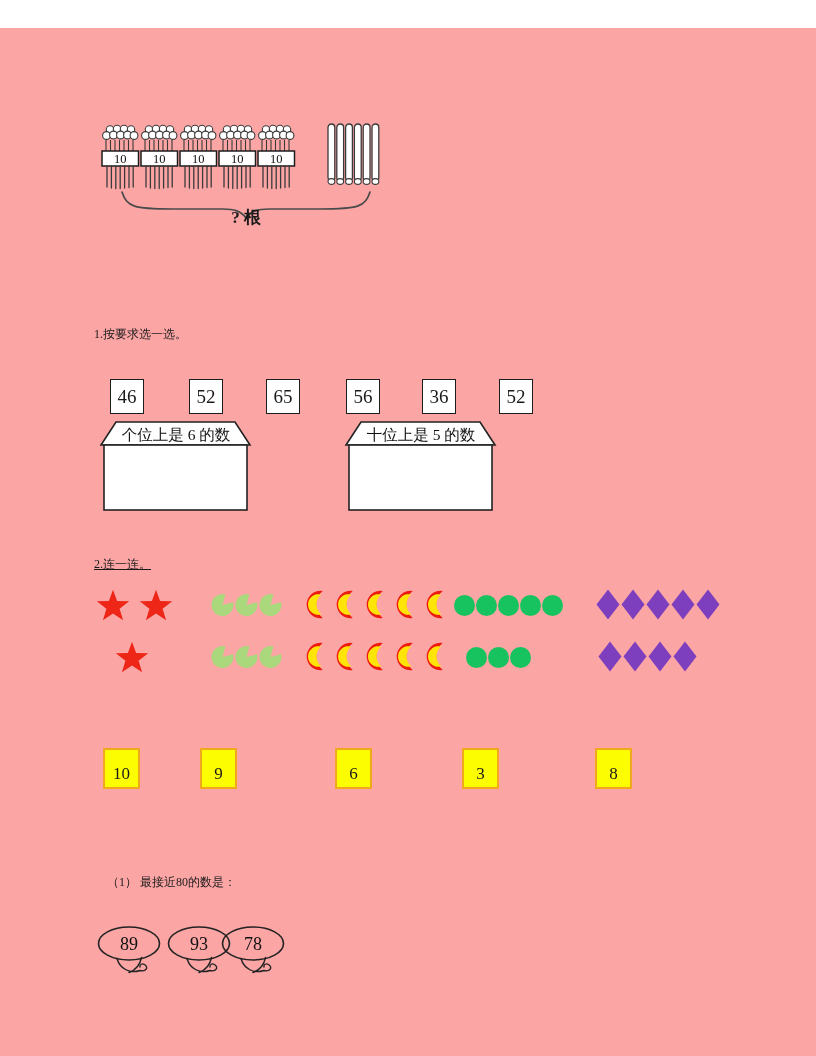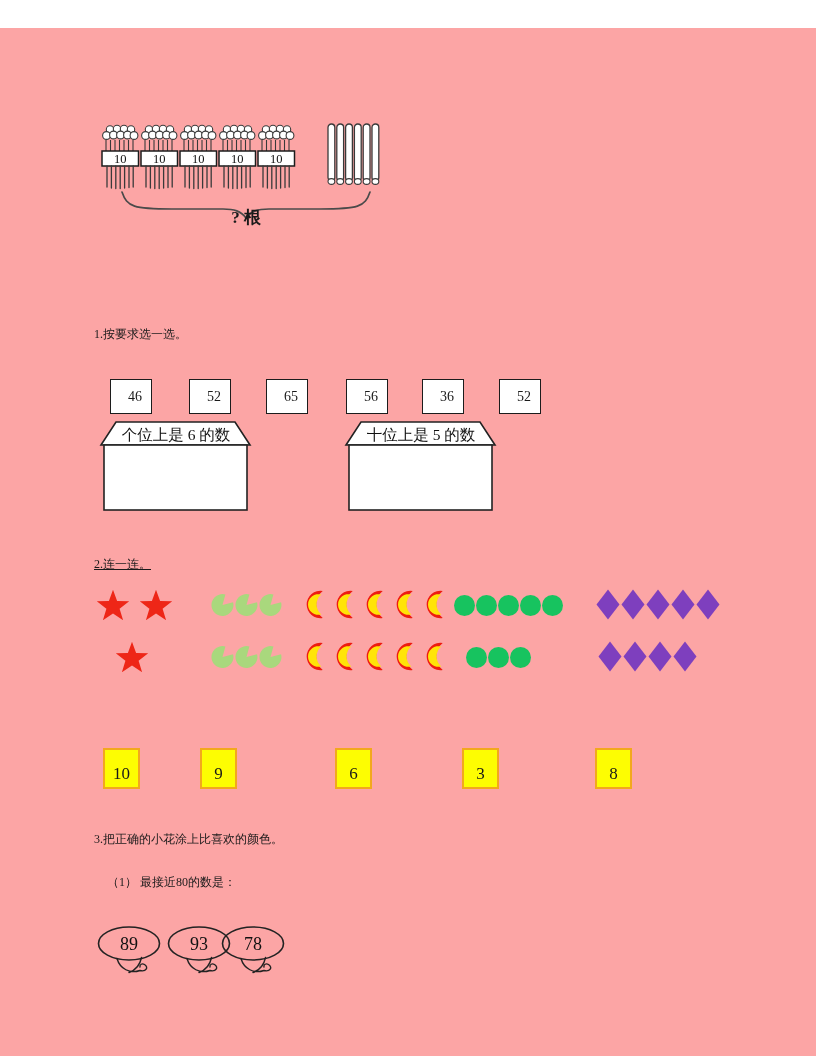--- a/index.html
+++ b/index.html
@@ -4,21 +4,21 @@
 <style>
   html,body{margin:0;padding:0;background:#ffffff;}
   body{font-family:"Liberation Serif","DejaVu Serif",serif;color:#1a1a1a;}
   .page{position:relative;width:816px;height:1056px;background:#fca5a5;overflow:hidden;margin-top:28px;}
   .abs{position:absolute;}
   .cn{font-family:"Liberation Serif","DejaVu Serif",serif;}
   .sec-title{font-size:17px;font-weight:bold;letter-spacing:0.5px;}
   .q-label{font-size:12px;}
   .q-mark{font-size:17px;font-weight:bold;text-align:center;}
   .num-square{position:absolute;width:32px;height:33px;border:1.6px solid #1c1c1c;
-    display:flex;align-items:center;justify-content:center;font-size:14px;background:#fff;padding-left:8px;}
+    display:flex;align-items:center;justify-content:center;font-size:19px;background:#fff;}
   .shape-group{position:absolute;display:flex;align-items:center;}
   .shape-group svg, .shape-group span{display:block;}
   .ybox{position:absolute;width:37px;height:41px;box-sizing:border-box;
     display:flex;align-items:flex-end;justify-content:center;font-size:17px;padding-bottom:3px;}
   svg text{font-family:"Liberation Serif","DejaVu Serif",serif;}
 </style>
 </head>
 <body>
 
 <div class="page">
@@ -270,21 +270,20 @@
       </div>
     </div>
   <div id="answer-boxes">
       <div class="ybox" style="left: 103px; top: 720px; background: rgb(253, 253, 2); border: 2.4px solid rgb(242, 168, 29);">10</div>
       <div class="ybox" style="left: 200px; top: 720px; background: rgb(253, 253, 2); border: 2.4px solid rgb(242, 168, 29);">9</div>
       <div class="ybox" style="left: 335px; top: 720px; background: rgb(253, 253, 2); border: 2.4px solid rgb(242, 168, 29);">6</div>
       <div class="ybox" style="left: 462px; top: 720px; background: rgb(253, 253, 2); border: 2.4px solid rgb(242, 168, 29);">3</div>
       <div class="ybox" style="left: 595px; top: 720px; background: rgb(253, 253, 2); border: 2.4px solid rgb(242, 168, 29);">8</div>
     </div>
 
-  <div class="abs cn q-label" style="left:94px;top:803px;">3.把正确的小花涂上比喜欢的颜色。</div>
   <div class="abs cn q-label" style="left:107px;top:846px;">（1） 最接近80的数是：</div>
 
   <div id="balloons">
       <div class="abs" style="left: 97px; top: 898px;"><svg width="66" height="52" viewBox="0 0 66 52">
       <ellipse cx="32" cy="17.5" rx="30.5" ry="16.5" fill="none" stroke="#222" stroke-width="1.6"></ellipse>
       <text x="32" y="24" text-anchor="middle" font-size="18" fill="#111">89</text>
       <path d="M20,32.5 C23,43 33,48 43,44.5 M44.5,31.5 C43,39 39,44 32,46.5 M43,44.5 C49,46 52,41.5 47.5,38.5 C45,37 42.5,38.5 43,41" fill="none" stroke="#222" stroke-width="1.4" stroke-linecap="round"></path>
     </svg></div>
       <div class="abs" style="left: 167px; top: 898px;"><svg width="66" height="52" viewBox="0 0 66 52">
       <ellipse cx="32" cy="17.5" rx="30.5" ry="16.5" fill="none" stroke="#222" stroke-width="1.6"></ellipse>

